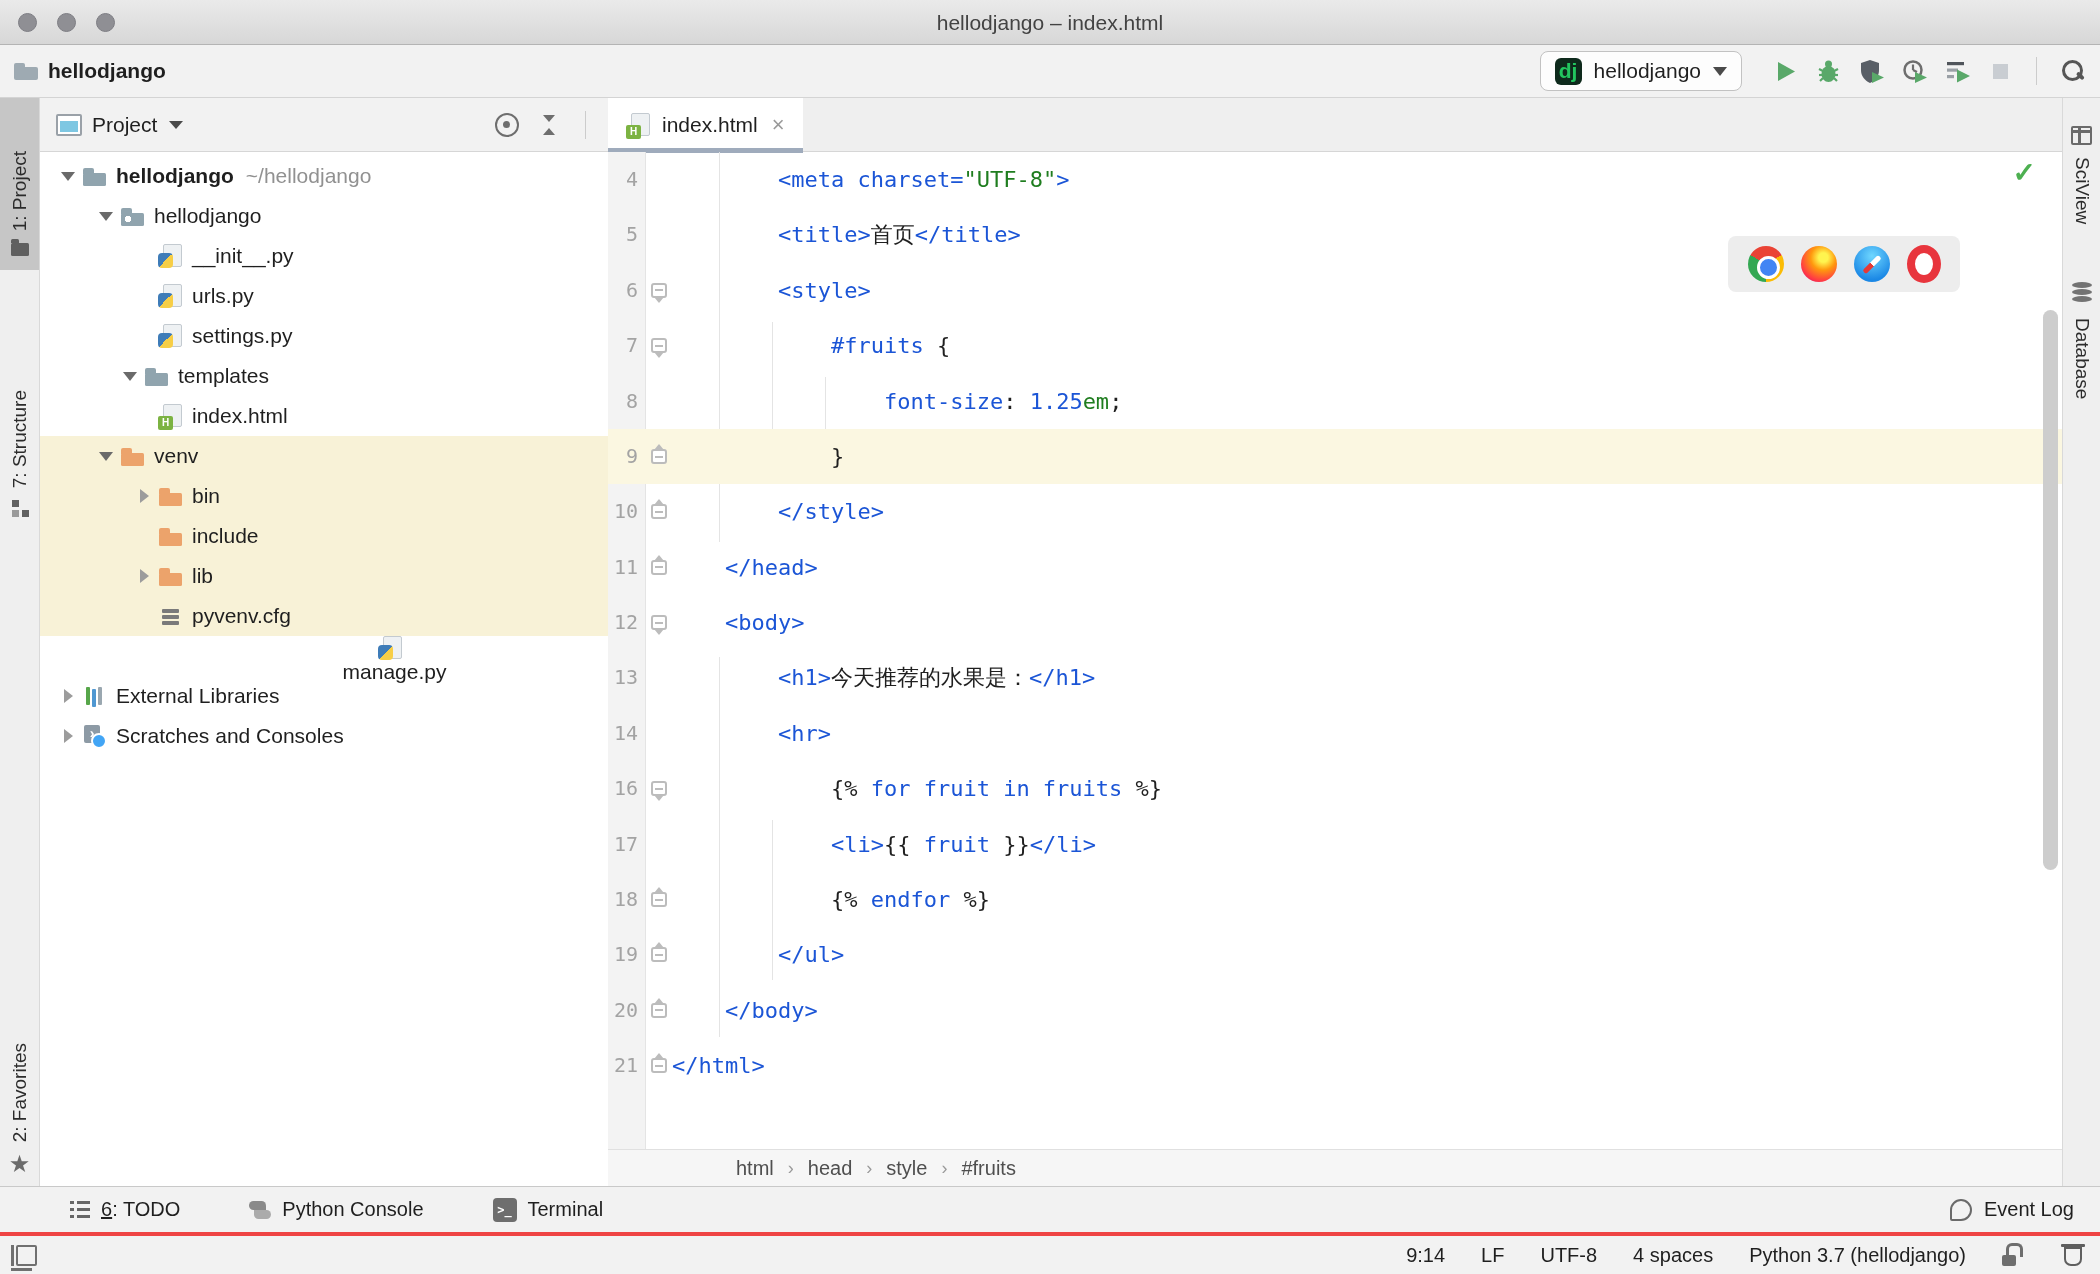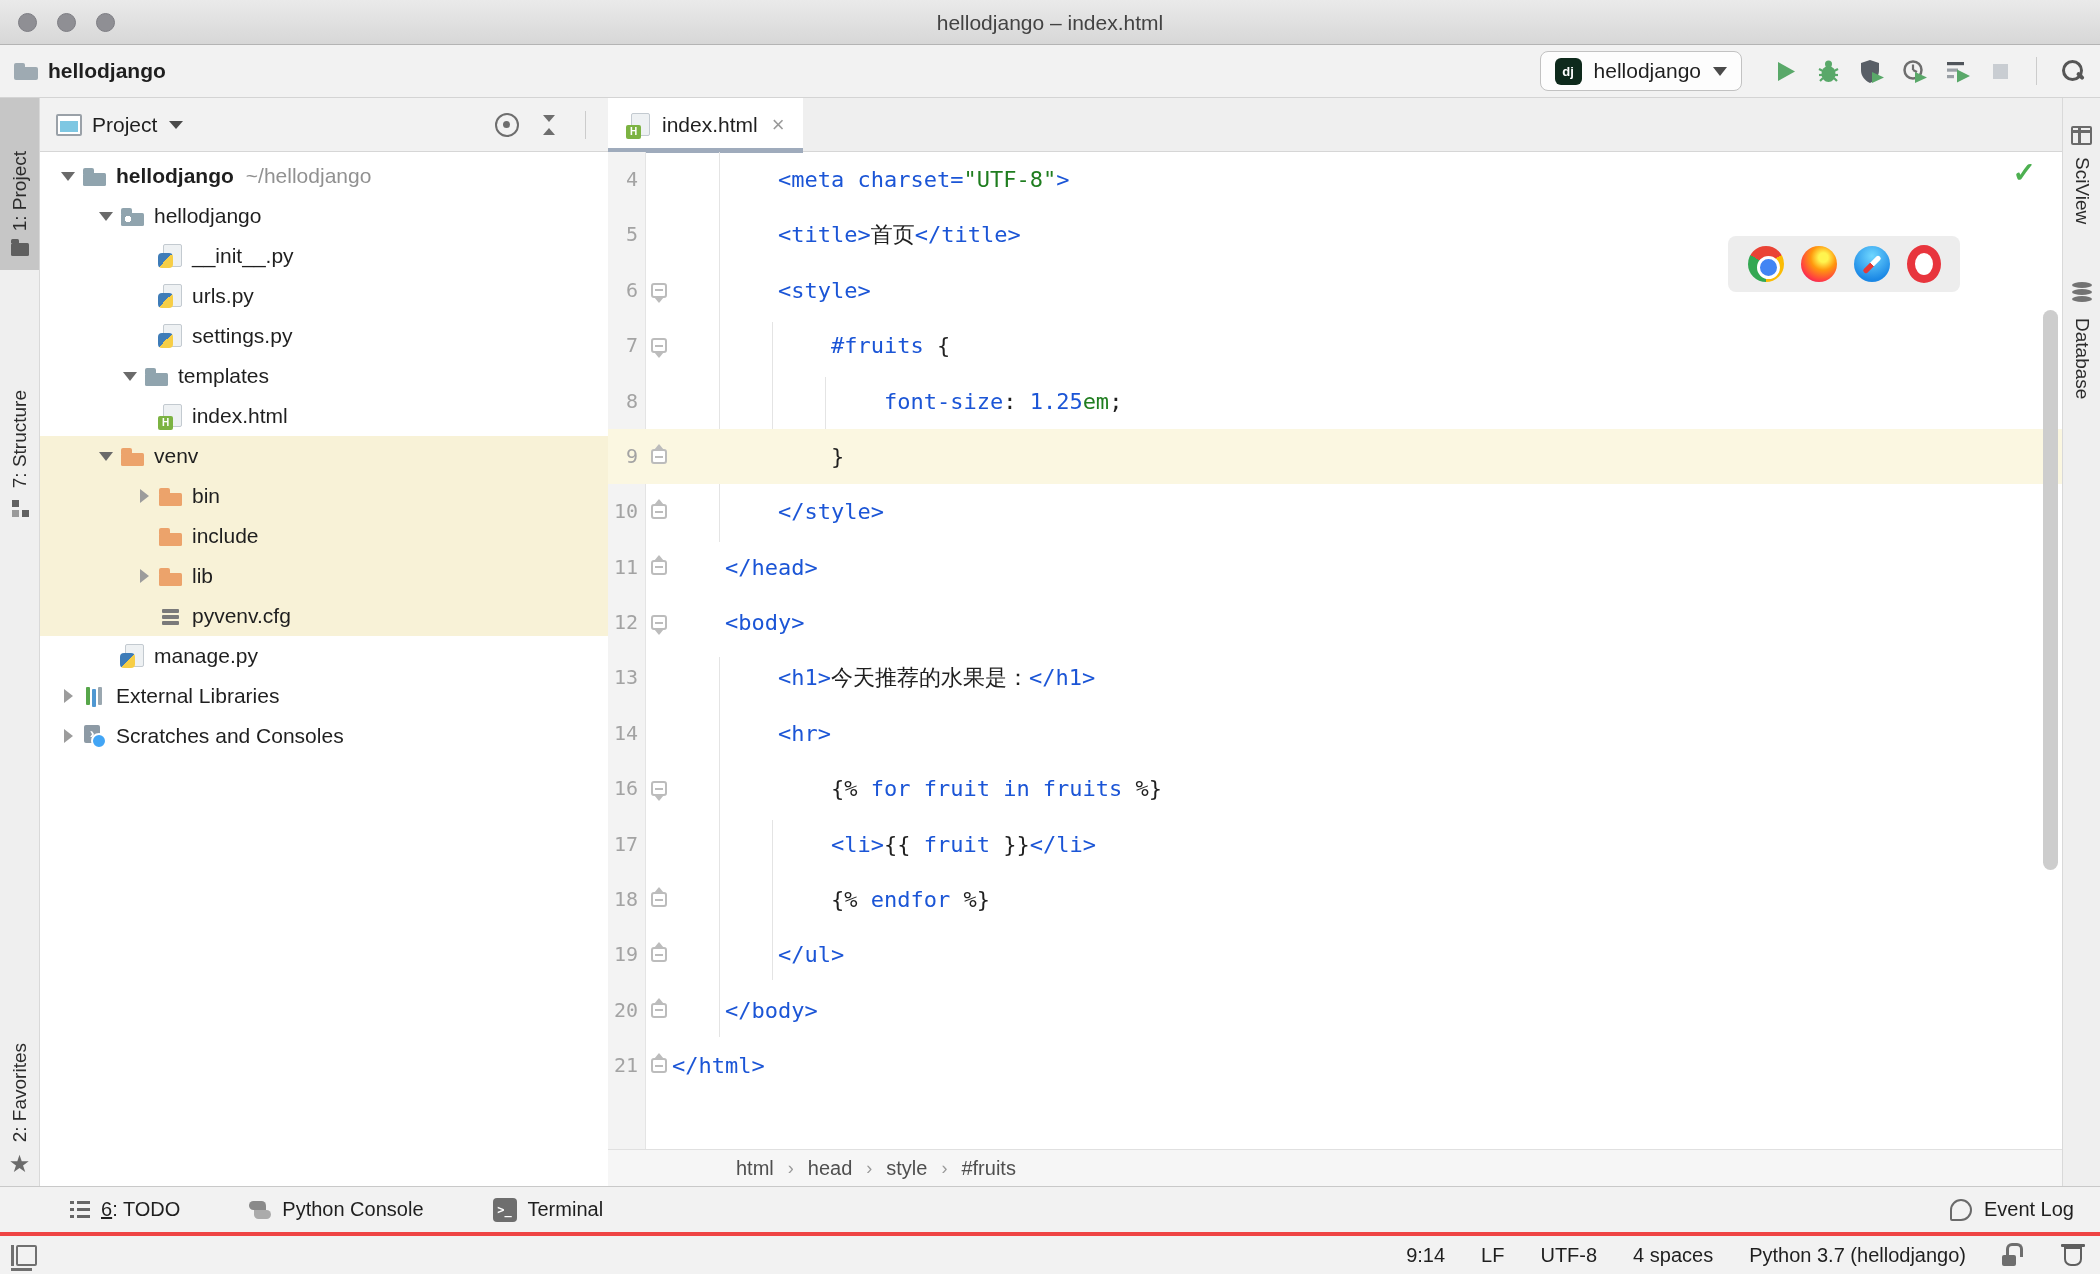--- a/index.html
+++ b/index.html
@@ -19,22 +19,22 @@
   .toolbar { position:absolute; left:0; top:45px; width:100%; height:53px; background:#f2f2f2;
     border-bottom:1px solid #d4d4d4; display:flex; align-items:center; padding:0 14px; }
   .proj-crumb { display:flex; align-items:center; gap:10px; }
   .crumb-folder { width:24px; height:20px; position:relative; }
   .crumb-folder::before { content:""; position:absolute; left:0; top:6px; width:24px; height:13px; background:#9EAAB2; border-radius:2px; }
   .crumb-folder::after { content:""; position:absolute; left:0; top:2px; width:11px; height:6px; background:#9EAAB2; border-radius:2px 2px 0 0; }
   .proj-crumb-label { font-size:21px; font-weight:bold; color:#1f1f1f; }
   .tb-right { margin-left:auto; display:flex; align-items:center; gap:16px; }
   .run-combo { display:flex; align-items:center; gap:12px; height:40px; padding:0 14px;
     background:#fdfdfd; border:1.5px solid #c2c2c2; border-radius:8px; margin-right:14px; }
-  .dj-badge { width:27px; height:27px; border-radius:6px; background:#0e2a1c; color:#ffffff;
-    font-size:13px; font-weight:bold; display:flex; align-items:center; justify-content:center; }
+  .dj-badge { width:27px; height:27px; border-radius:6px; background:#0e2a1c; color:#22c55e;
+    font-size:21px; font-weight:bold; display:flex; align-items:center; justify-content:center; }
   .run-combo-label { font-size:21px; color:#1f1f1f; }
   .combo-caret { width:0; height:0; border-left:7px solid transparent; border-right:7px solid transparent; border-top:9px solid #4a4a4a; }
   .tb-icon { width:27px; height:27px; display:flex; align-items:center; justify-content:center; }
   .tb-divider { width:1px; height:28px; background:#cccccc; margin:0 6px; }
   .search-ic { width:22px; height:22px; position:relative; }
   .search-ic::before { content:""; position:absolute; left:0; top:0; width:15px; height:15px; border:3px solid #565656; border-radius:50%; }
   .search-ic::after { content:""; position:absolute; left:14px; top:14px; width:9px; height:3.5px; background:#565656; transform:rotate(45deg); border-radius:2px; }
 
   
   .lbar { position:absolute; left:0; top:98px; width:40px; height:1088px; background:#efefef; border-right:1px solid #d9d9d9; }
@@ -352,21 +352,21 @@
         <div class="tree-row hl" style="padding-left: 90px;">
           <span class="t-arrow closed"></span>
           <span class="ic ic-folder-orange"></span>
           <span class="t-label">lib</span>
         </div>
         <div class="tree-row hl" style="padding-left: 90px;">
           <span class="t-arrow none"></span>
           <span class="ic ic-config-lines"></span>
           <span class="t-label">pyvenv.cfg</span>
         </div>
-        <div class="tree-row" style="padding-left: 52px;">
+        <div class="tree-row" style="padding-left: 52px; flex-direction: column;">
           <span class="t-arrow none"></span>
           <span class="ic ic-python"></span>
           <span class="t-label">manage.py</span>
         </div>
         <div class="tree-row" style="padding-left: 14px;">
           <span class="t-arrow closed"></span>
           <span class="ic ic-libraries"></span>
           <span class="t-label">External Libraries</span>
         </div>
         <div class="tree-row" style="padding-left: 14px;">

